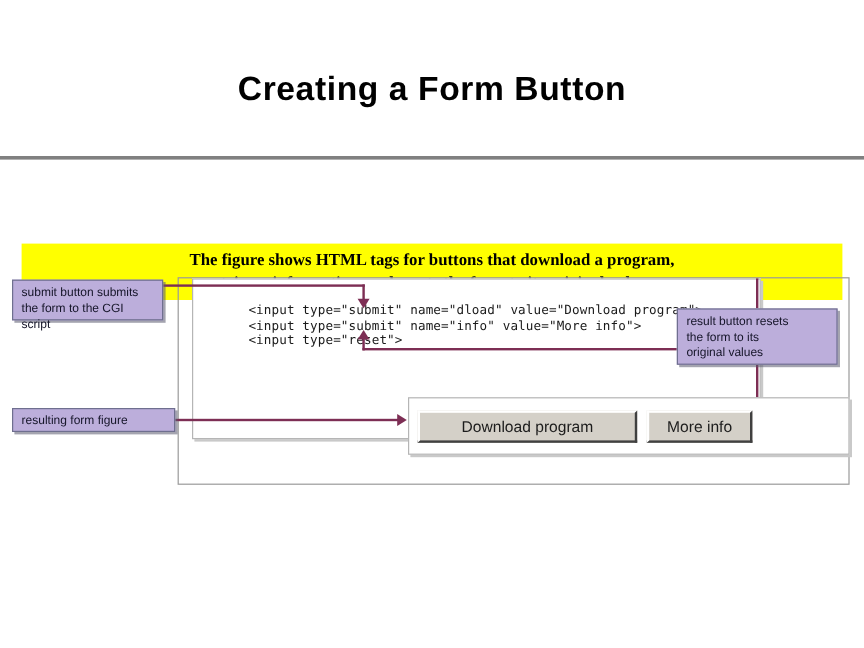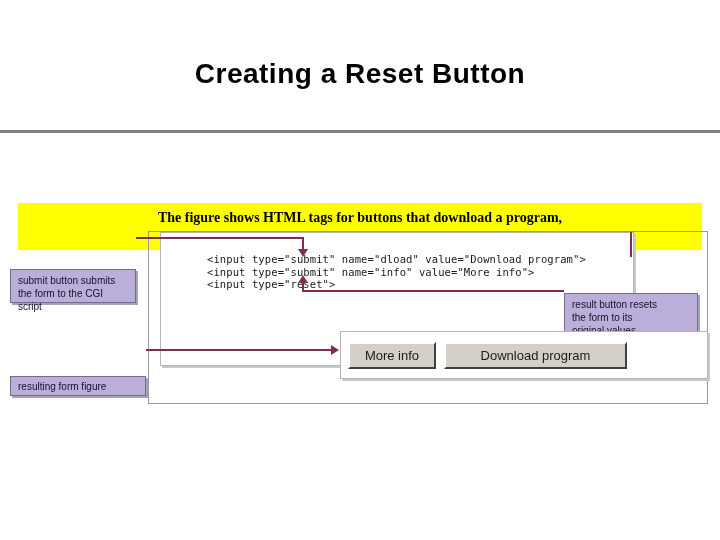--- a/index.html
+++ b/index.html
@@ -114,21 +114,20 @@
     background: #bcaedb;
     border: 1px solid #6f6f8f;
     box-sizing: border-box;
     box-shadow: 2px 2px 0 rgba(90,90,110,0.55);
     color: #141428;
     font-family: "Liberation Sans", sans-serif;
     font-size: 10px;
     line-height: 13px;
     padding: 4px 7px;
     white-space: pre-line;
-    margin-top: 36px;
   }
   #callout-submit {
     left: 10px;
     top: 21px;
     width: 126px;
     height: 34px;
   }
   #callout-reset {
     left: 564px;
     top: 45px;
@@ -204,21 +203,21 @@
     margin-right: 8px;
     padding: 0 10px;
   }
   #btn-download { width: 183px; }
   #btn-moreinfo { width: 88px; }
   #btn-reset    { width: 62px; margin-right: 0; }
 </style>
 </head>
 <body>
 
-<div id="slide-title">Creating a Reset Button</div>
+<div id="slide-title">Creating a Form Button</div>
 
 <div id="title-divider"></div>
 
 <div id="caption-box">
   <div id="caption-text">The figure shows HTML tags for buttons that download a program,
 retrieves information, and resets the form to its original values.</div>
 </div>
 
 <div id="figure">
 
@@ -246,17 +245,17 @@
   <div class="callout" id="callout-submit">submit button submits
 the form to the CGI script</div>
 
   <div class="callout" id="callout-reset">result button resets
 the form to its
 original values</div>
 
   <div class="callout" id="callout-buttons">resulting form figure</div>
 
   <div class="form-box">
+    <div class="winbtn" id="btn-download">Download program</div>
     <div class="winbtn" id="btn-moreinfo">More info</div>
-    <div class="winbtn" id="btn-download">Download program</div>
   </div>
 
 </div>
 
 </body></html>

